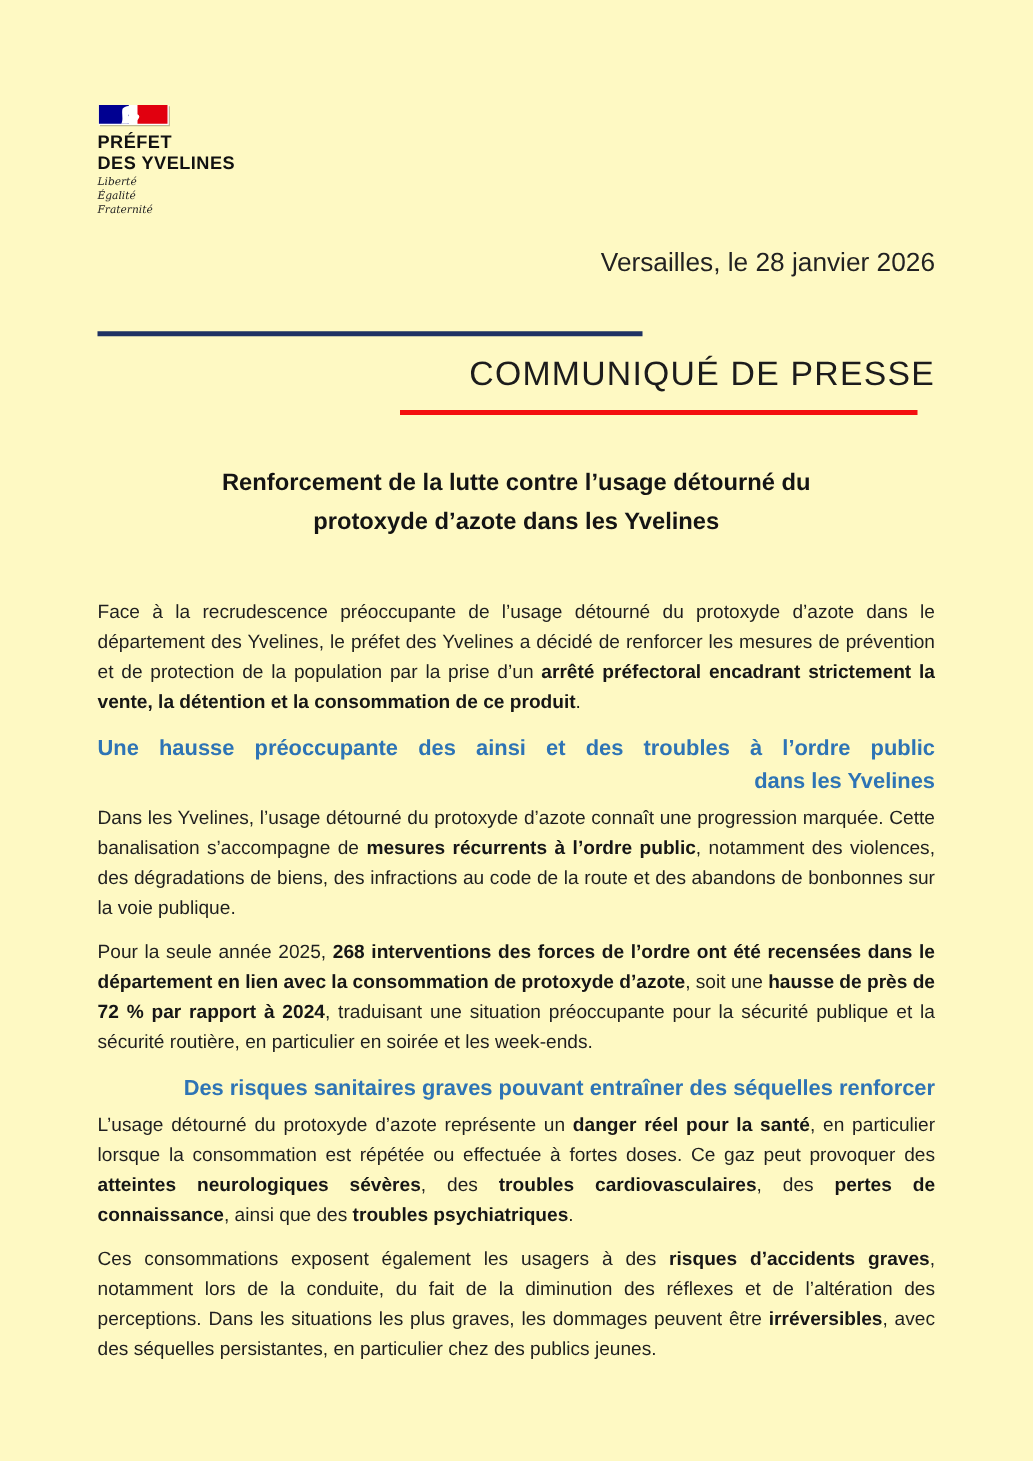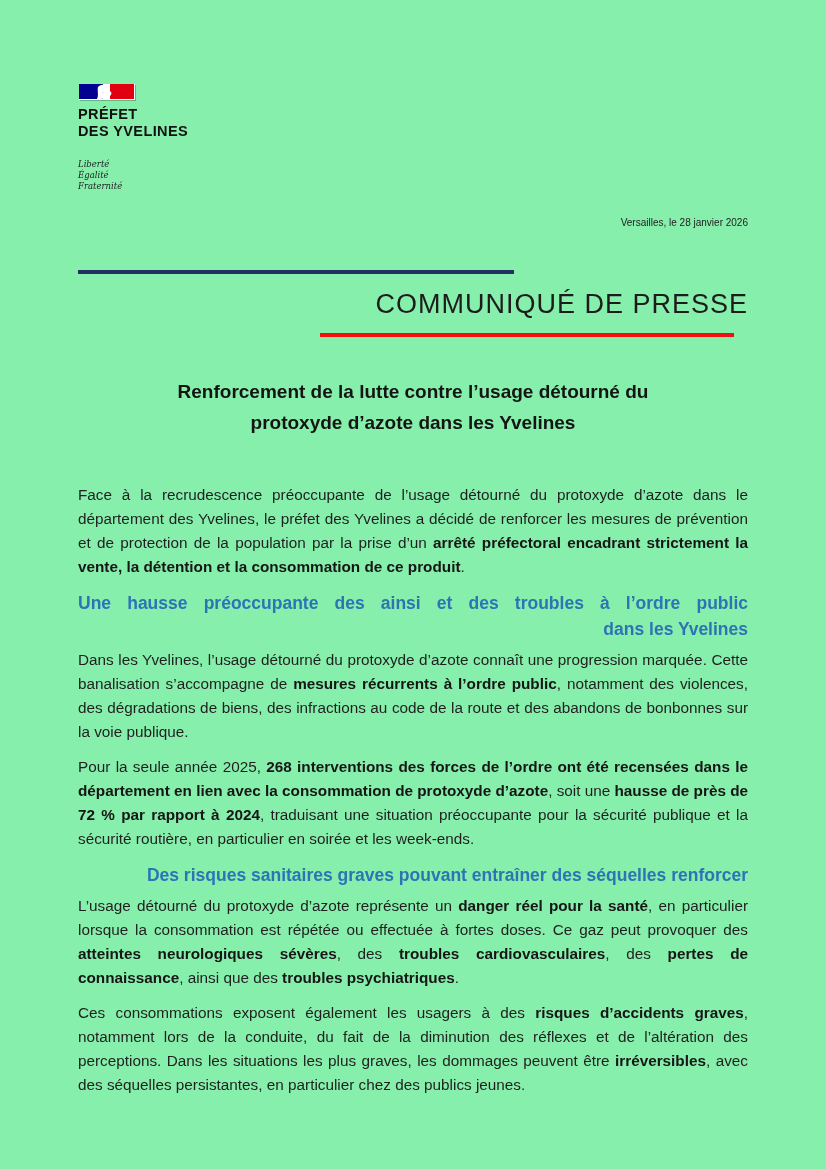--- a/index.html
+++ b/index.html
@@ -5,21 +5,21 @@
   html, body { margin: 0; padding: 0; }
   body {
     background: #e8e8e8;
     font-family: "Liberation Sans", sans-serif;
   }
   .page {
     position: relative;
     width: 826px;
     height: 1169px;
     margin: 0 auto;
-    background: #86efac;
+    background: #fef9c3;
     color: var(--body-color, #1f1f1f);
     overflow: hidden;
   }
   .content-col {
     position: absolute;
     left: 78px;
     top: 0;
     width: 670px;
   }
 
@@ -29,33 +29,33 @@
   .flag svg { display: block; }
   .prefet-name {
     margin-top: 6px;
     font-weight: bold;
     font-size: 14.5px;
     line-height: 17px;
     letter-spacing: 0.4px;
     color: #111;
   }
   .motto {
-    margin-top: 19px;
+    margin-top: 1px;
     font-size: 8.5px;
     font-style: italic;
     font-family: "DejaVu Serif", serif;
     line-height: 11px;
     color: #222;
   }
 
   
   .dateline {
     margin-top: 25px;
     text-align: right;
-    font-size: 10px;
+    font-size: 21px;
     color: #222;
   }
 
   
   .rule-blue { margin-top: 42px; width: 436px; height: 4px; background: #1f3263; }
   .press-label {
     margin-top: 15px;
     text-align: right;
     font-size: 27px;
     letter-spacing: 1px;

